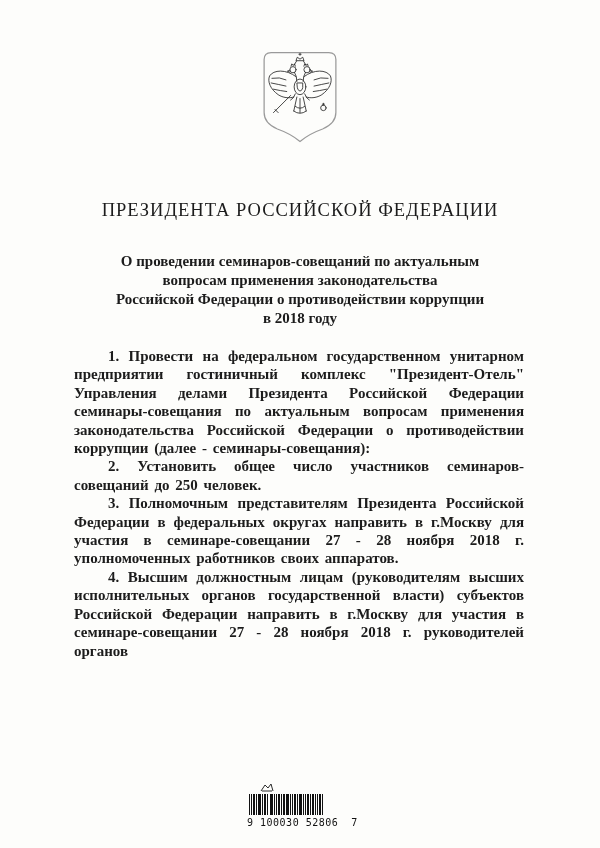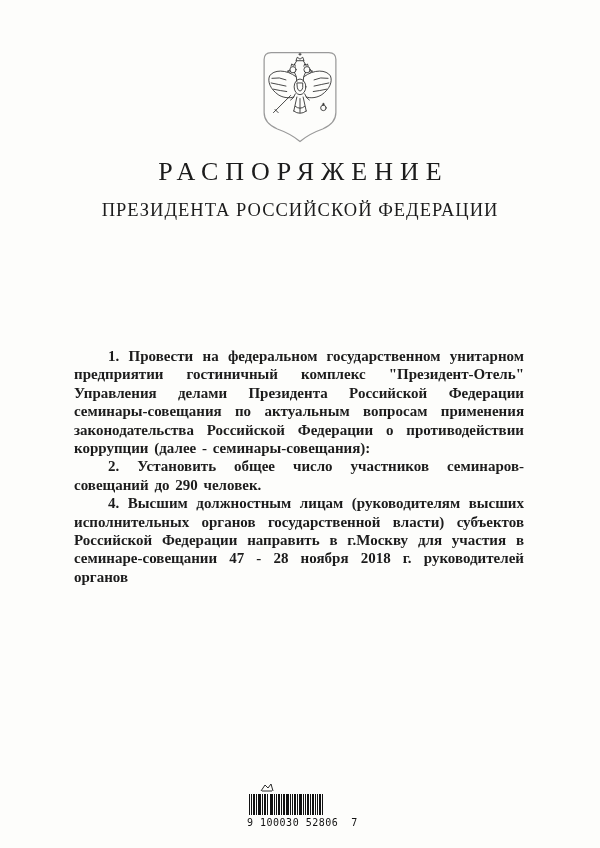--- a/index.html
+++ b/index.html
@@ -101,28 +101,34 @@
         <path d="M46 60 L42 78 M50 62 V80 M54 60 L58 78 M42 78 Q50 84 58 78 M44 72 Q50 77 56 72"></path>
 
         <path d="M38 58 L16 80 M18 76 l4 4"></path>
 
         <circle cx="80" cy="74" r="3.5"></circle>
         <path d="M80 70.5 v-2.5 M78.6 69.2 h2.8"></path>
       </g>
     </svg>
   </div>
 
-  <h1 class="doc-title">РАСПОРЯЖЕНИЕ</h1>
   <h2 class="doc-issuer">ПРЕЗИДЕНТА РОССИЙСКОЙ ФЕДЕРАЦИИ</h2>
 
+  <div class="subject">
+    <div>О проведении семинаров-совещаний по актуальным</div>
+    <div>вопросам применения законодательства</div>
+    <div>Российской Федерации о противодействии коррупции</div>
+    <div>в 2018 году</div>
+  </div>
 
   <div class="body-text">
     <p class="para">1. Провести на федеральном государственном унитарном предприятии гостиничный комплекс "Президент-Отель" Управления делами Президента Российской Федерации семинары-совещания по актуальным вопросам применения законодательства Российской Федерации о противодействии коррупции (далее - семинары-совещания):</p>
-    <p class="para">2. Установить общее число участников семинаров-совещаний до 290 человек.</p>
-    <p class="para">4. Высшим должностным лицам (руководителям высших исполнительных органов государственной власти) субъектов Российской Федерации направить в г.Москву для участия в семинаре-совещании 47 - 28 ноября 2018 г. руководителей органов</p>
+    <p class="para">2. Установить общее число участников семинаров-совещаний до 250 человек.</p>
+    <p class="para">3. Полномочным представителям Президента Российской Федерации в федеральных округах направить в г.Москву для участия в семинаре-совещании 27 - 28 ноября 2018 г. уполномоченных работников своих аппаратов.</p>
+    <p class="para">4. Высшим должностным лицам (руководителям высших исполнительных органов государственной власти) субъектов Российской Федерации направить в г.Москву для участия в семинаре-совещании 27 - 28 ноября 2018 г. руководителей органов</p>
   </div>
 
   <div class="barcode-block">
     <svg class="print-mark" viewBox="0 0 18 9" aria-hidden="true">
       <path d="M3 8 L7 2 L10 5 L13 1 L15 8 M4 8 H14" stroke="#2a2a2a" stroke-width="1" fill="none"></path>
     </svg>
     <svg class="bars" viewBox="0 0 74 21" preserveAspectRatio="none" shape-rendering="crispEdges" aria-hidden="true">
       <g fill="#111">
         <rect x="0" y="0" width="1" height="21"></rect>
           <rect x="2" y="0" width="1" height="21"></rect>

